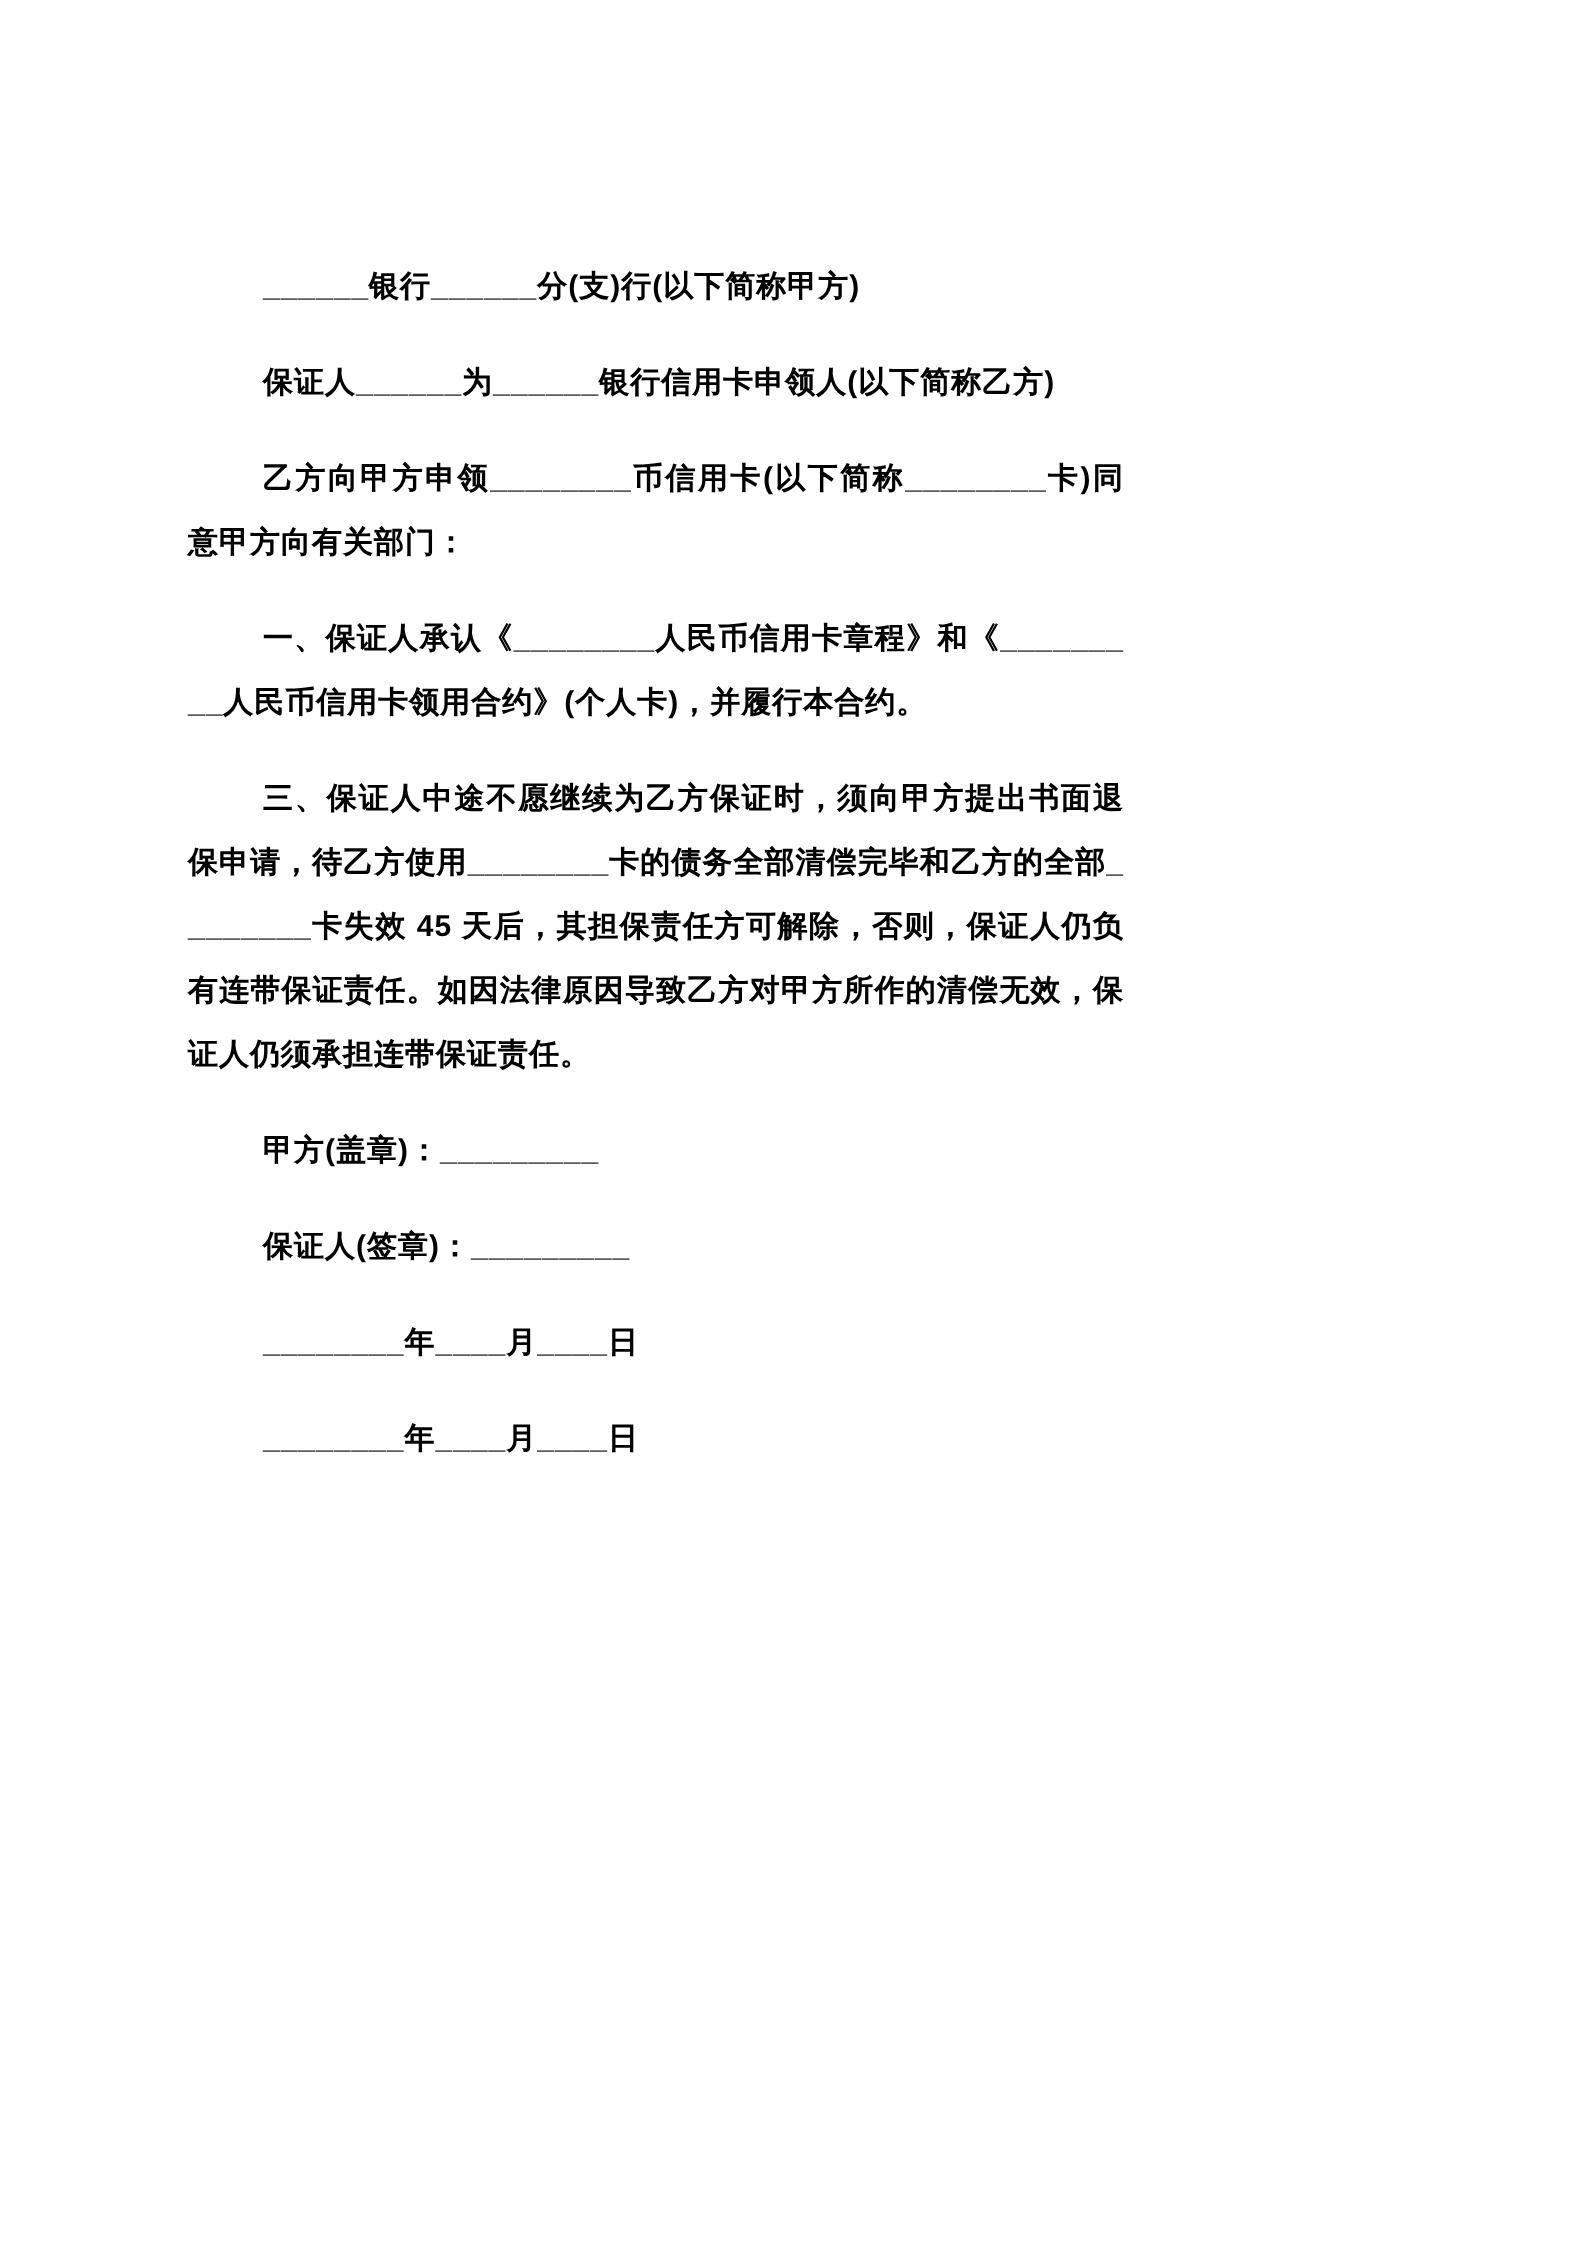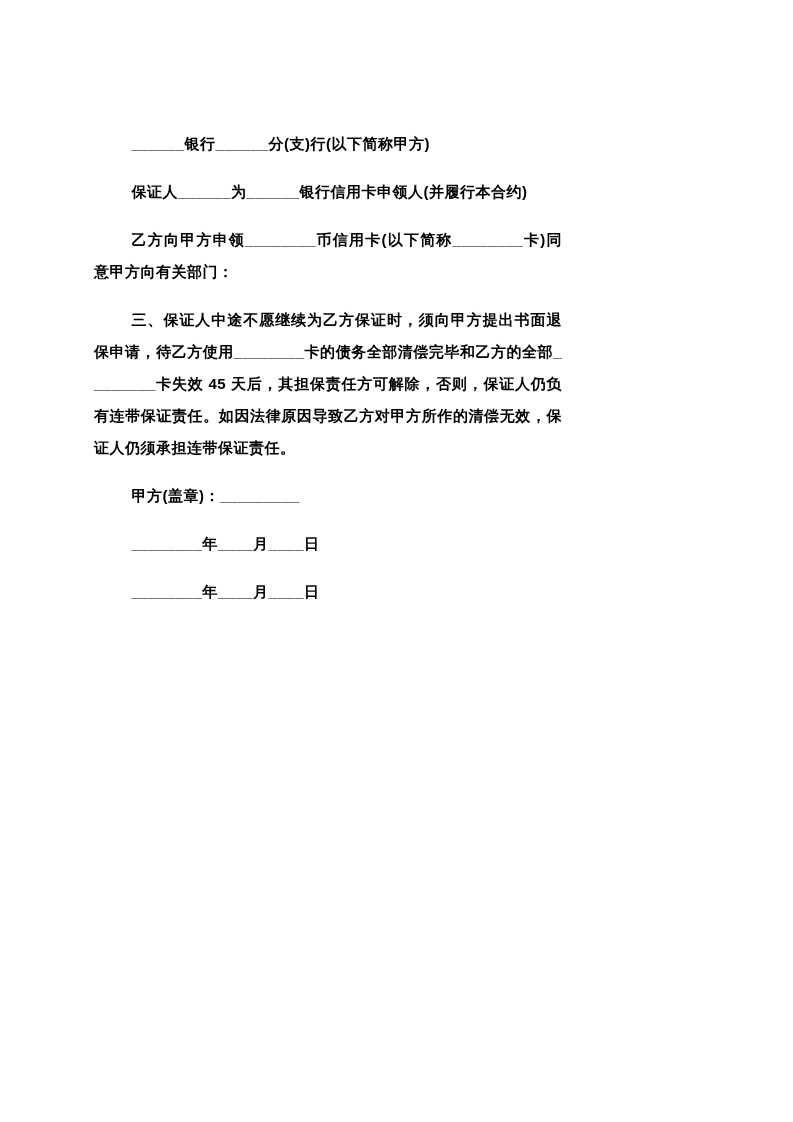--- a/index.html
+++ b/index.html
@@ -32,20 +32,22 @@
     color: #000000;
     word-break: break-all;
   }
 </style>
 </head>
 <body>
 
 <div class="page">
   <div class="doc">
     <p>______银行______分(支)行(以下简称甲方)</p>
-    <p>保证人______为______银行信用卡申领人(并履行本合约)</p>
+    <p>保证人______为______银行信用卡申领人(以下简称乙方)</p>
     <p>乙方向甲方申领________币信用卡(以下简称________卡)同意甲方向有关部门：</p>
+    <p>一、保证人承认《________人民币信用卡章程》和《_________人民币信用卡领用合约》(个人卡)，并履行本合约。</p>
     <p>三、保证人中途不愿继续为乙方保证时，须向甲方提出书面退保申请，待乙方使用________卡的债务全部清偿完毕和乙方的全部________卡失效 45 天后，其担保责任方可解除，否则，保证人仍负有连带保证责任。如因法律原因导致乙方对甲方所作的清偿无效，保证人仍须承担连带保证责任。</p>
     <p>甲方(盖章)：_________</p>
+    <p>保证人(签章)：_________</p>
     <p>________年____月____日</p>
     <p>________年____月____日</p>
   </div>
 </div>
 
 </body></html>

